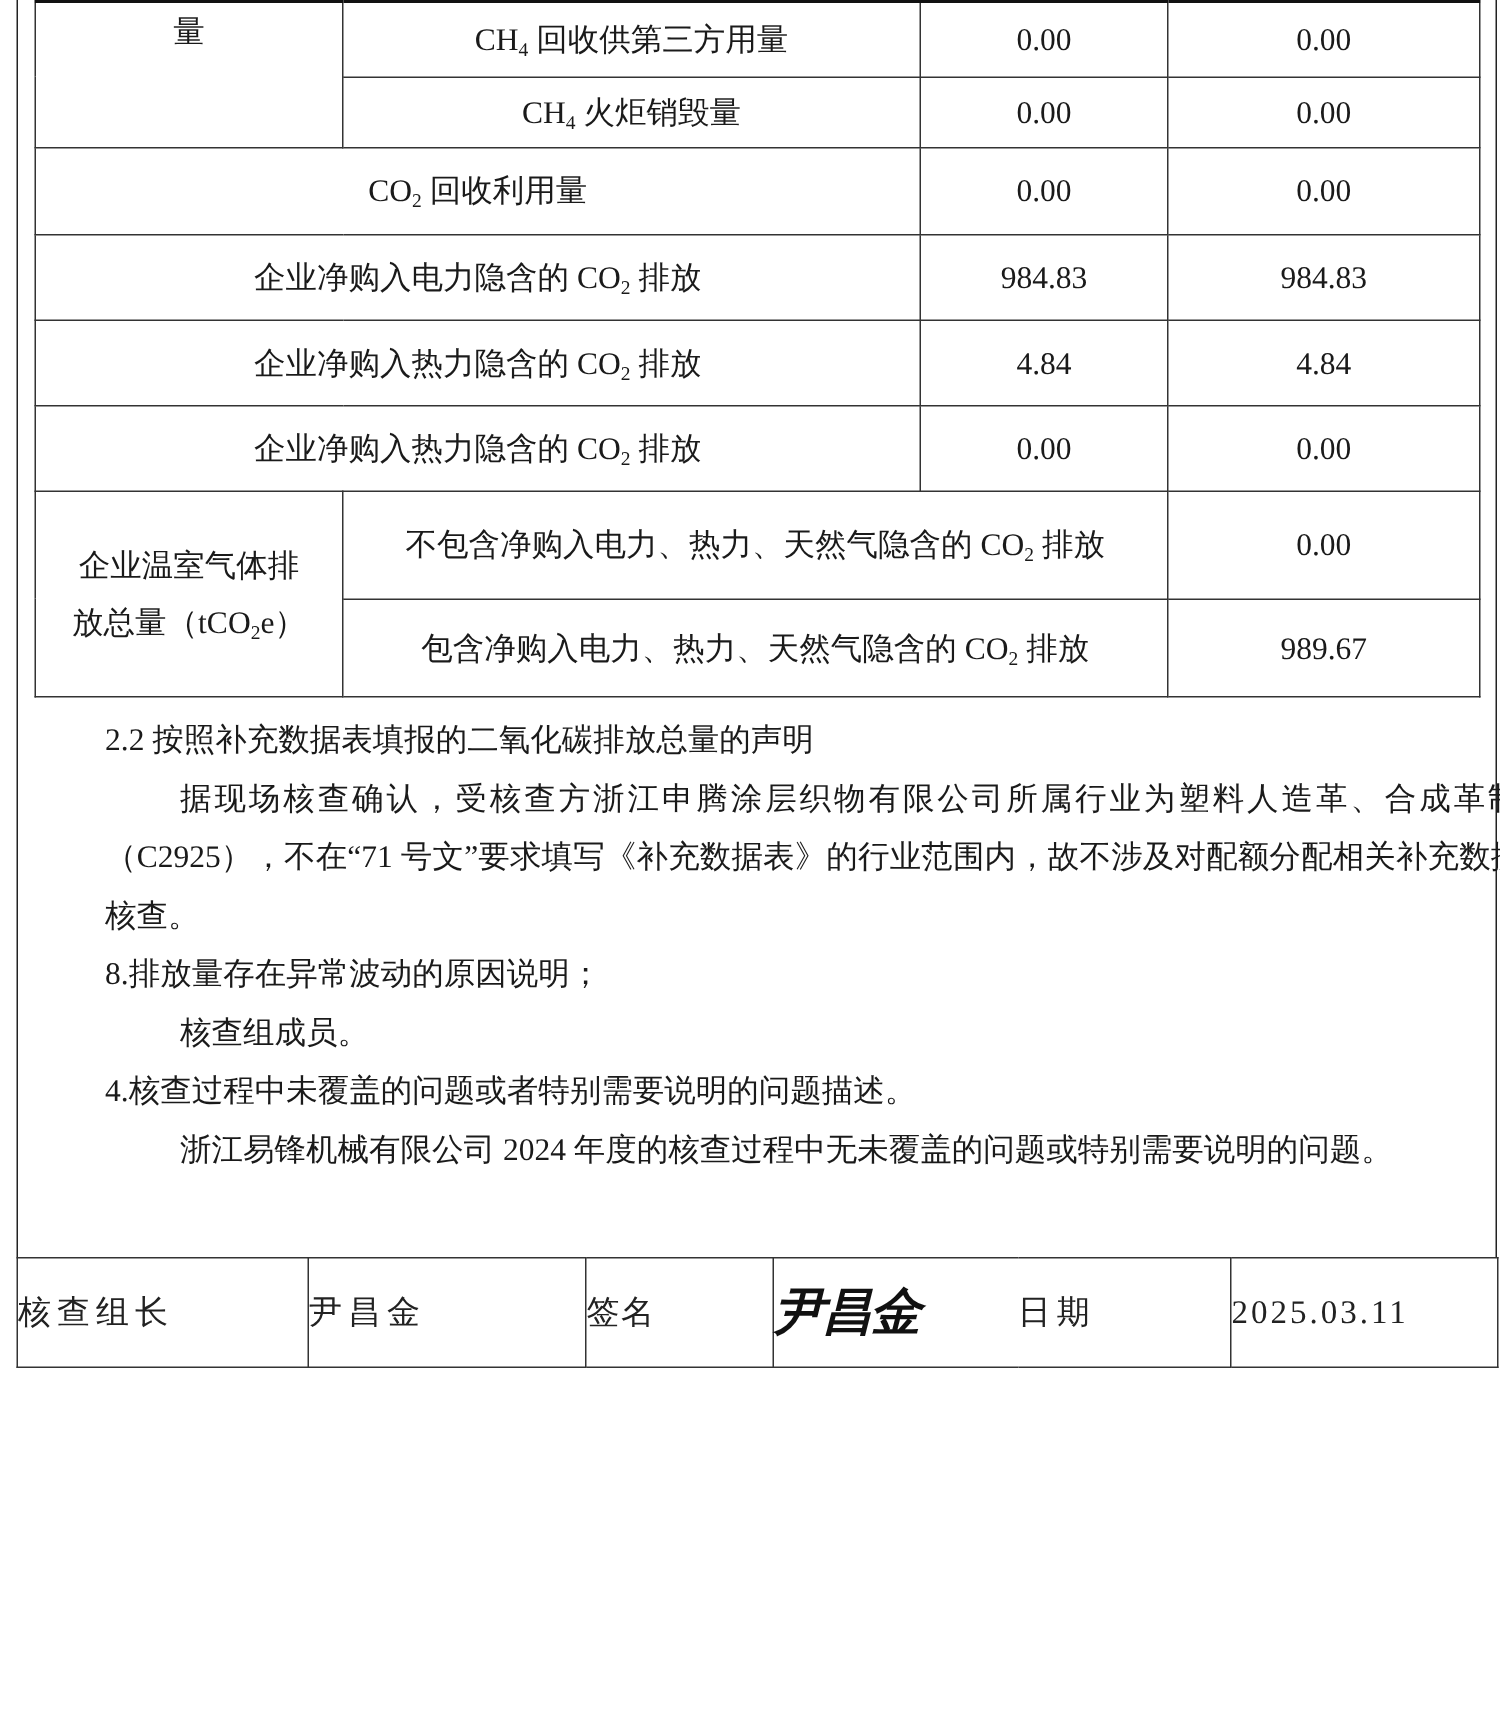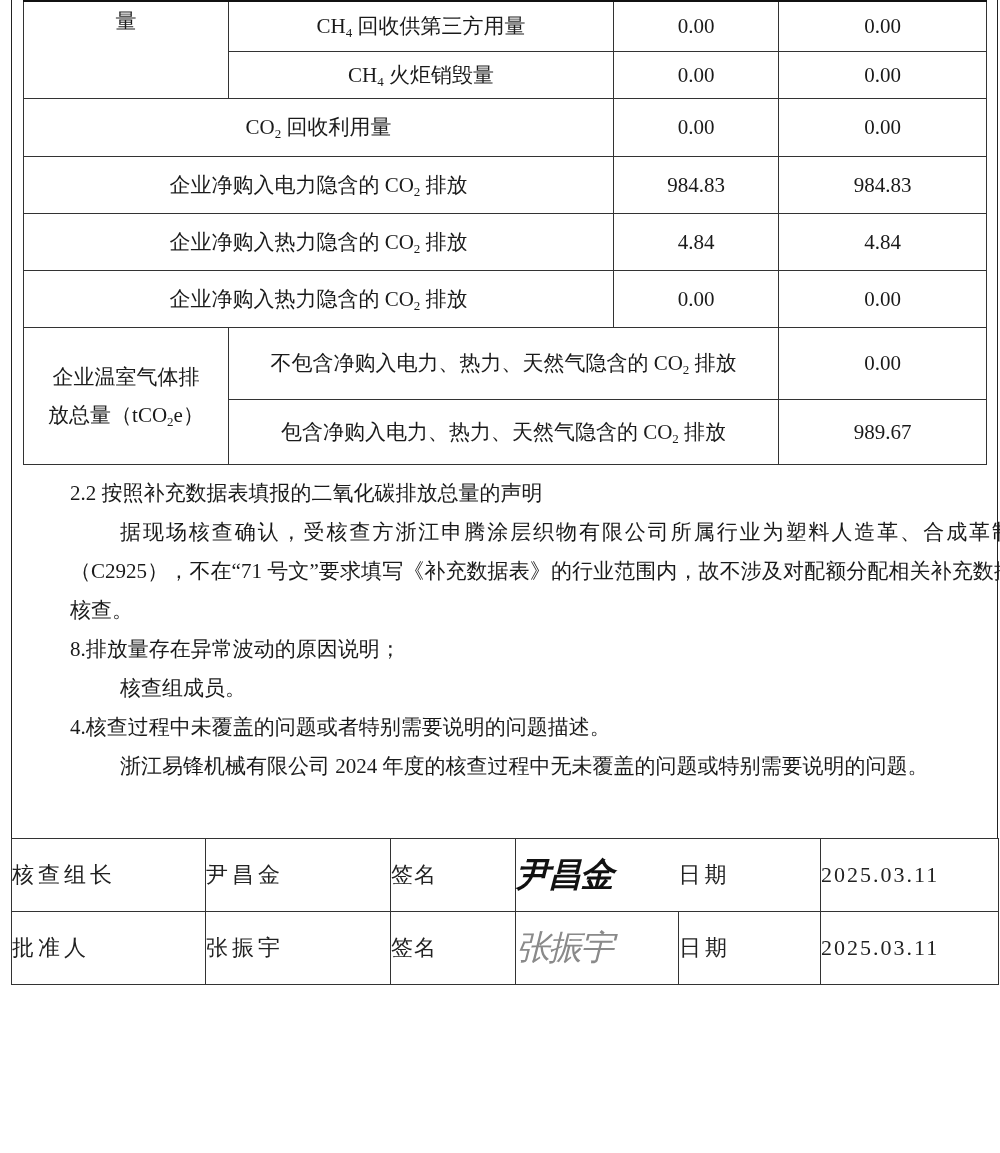--- a/index.html
+++ b/index.html
@@ -106,22 +106,14 @@
     </colgroup>
   <tbody>
       <tr>
     <td>核查组长</td>
     <td>尹昌金</td>
     <td style="letter-spacing:1px;">签名</td>
     <td class="sig"><span class="signature sig-dark">尹昌金</span></td>
     <td class="datelabel">日期</td>
     <td class="date">2025.03.11</td>
   </tr>
-  <tr>
-    <td>批准人</td>
-    <td>张振宇</td>
-    <td style="letter-spacing:1px;">签名</td>
-    <td><span class="signature sig-light">张振宇</span></td>
-    <td>日期</td>
-    <td class="date">2025.03.11</td>
-  </tr>
 </tbody>
   </table>
 
 </body></html>

